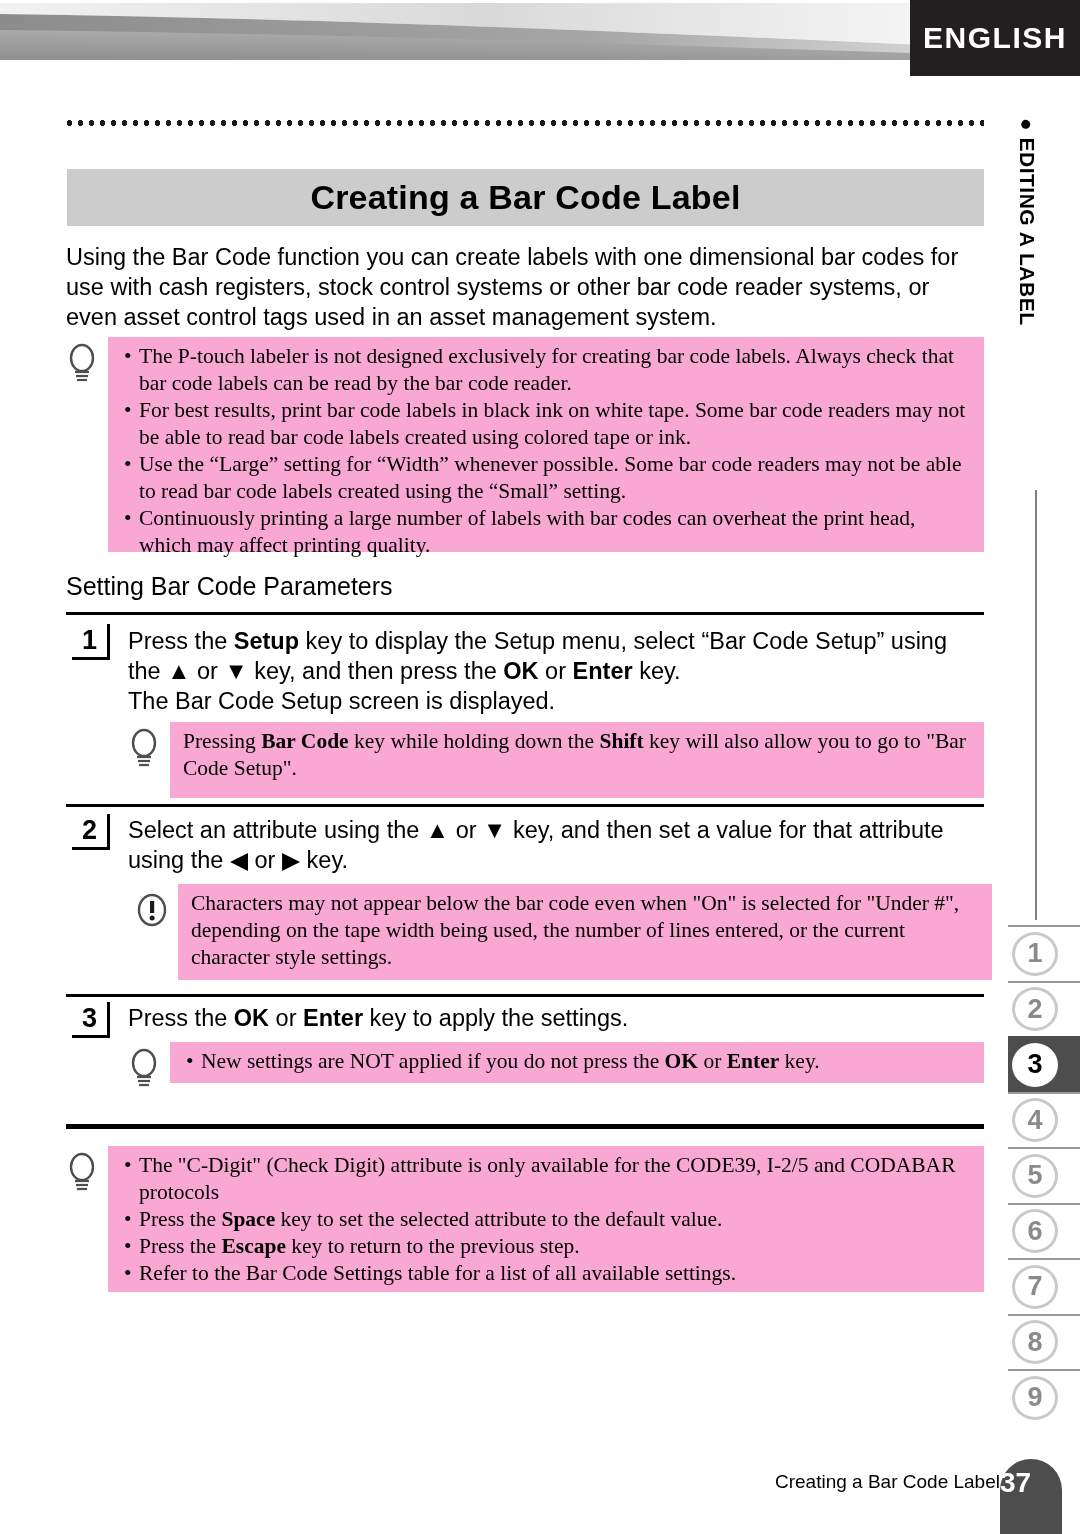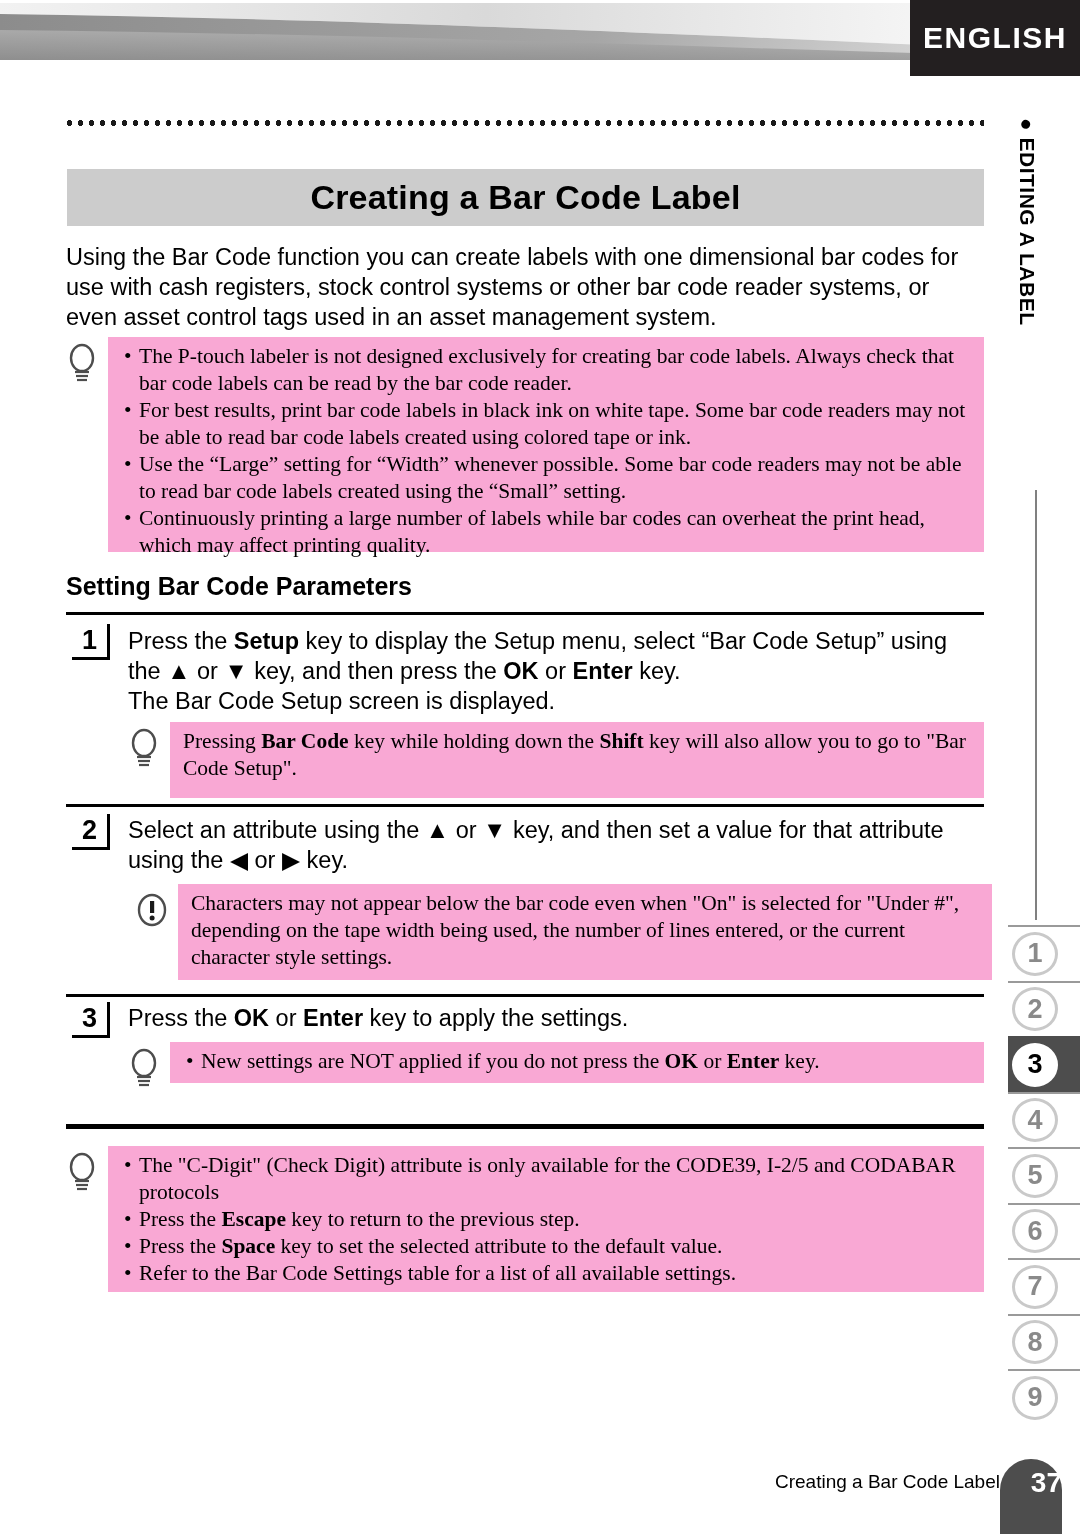--- a/index.html
+++ b/index.html
@@ -147,21 +147,21 @@
   .note .inner {
     padding: 6px 12px 7px 13px;
   }
   .bold { font-weight: bold; }
 
   
   .section-head {
     position: absolute;
     left: 66px; top: 572px;
     font-size: 25px;
-    font-weight: bold;
+    font-weight: normal;
     font-family: "Liberation Sans", sans-serif;
   }
   .rule-thin {
     position: absolute;
     background: #000;
     height: 3px;
   }
   .rule-thick {
     position: absolute;
     background: #000;
@@ -247,21 +247,21 @@
     width: 62px;
     height: 75px;
     background: #4d4d4d;
     border-radius: 31px 31px 0 0;
     color: #fff;
     font-size: 28px;
     font-weight: bold;
     font-family: "Liberation Sans", sans-serif;
     display: flex;
     align-items: flex-start;
-    justify-content: flex-end;
+    justify-content: flex-start;
     padding-top: 8px;
     box-sizing: border-box;
   }
 </style>
 </head>
 <body>
 
 <div class="banner">
   <svg viewBox="0 0 1080 72" preserveAspectRatio="none">
     <defs>
@@ -314,21 +314,21 @@
       <line x1="11" y1="29" x2="25" y2="29" stroke="#4d4d4d" stroke-width="2.2"></line>
       <line x1="12" y1="33" x2="24" y2="33" stroke="#4d4d4d" stroke-width="2.2"></line>
       <line x1="13" y1="37" x2="23" y2="37" stroke="#4d4d4d" stroke-width="2.2"></line>
     </svg>
   </div>
   <div class="inner">
     <ul>
       <li>The P-touch labeler is not designed exclusively for creating bar code labels. Always check that bar code labels can be read by the bar code reader.</li>
       <li>For best results, print bar code labels in black ink on white tape. Some bar code readers may not be able to read bar code labels created using colored tape or ink.</li>
       <li>Use the “Large” setting for “Width” whenever possible. Some bar code readers may not be able to read bar code labels created using the “Small” setting.</li>
-      <li>Continuously printing a large number of labels while bar codes can overheat the print head, which may affect printing quality.</li>
+      <li>Continuously printing a large number of labels with bar codes can overheat the print head, which may affect printing quality.</li>
     </ul>
   </div>
 </div>
 
 <div class="section-head">Setting Bar Code Parameters</div>
 <div class="rule-thin" style="left:66px; top:612px; width:918px;"></div>
 
 <div class="step-num" style="left:72px; top:624px;">
   <span>1</span>
 </div>
@@ -405,22 +405,22 @@
     <svg viewBox="0 0 36 40" width="36" height="40">
       <ellipse cx="18" cy="15" rx="11" ry="13" fill="#fff" stroke="#4d4d4d" stroke-width="2.4"></ellipse>
       <line x1="11" y1="29" x2="25" y2="29" stroke="#4d4d4d" stroke-width="2.2"></line>
       <line x1="12" y1="33" x2="24" y2="33" stroke="#4d4d4d" stroke-width="2.2"></line>
       <line x1="13" y1="37" x2="23" y2="37" stroke="#4d4d4d" stroke-width="2.2"></line>
     </svg>
   </div>
   <div class="inner">
     <ul>
       <li>The "C-Digit" (Check Digit) attribute is only available for the CODE39, I-2/5 and CODABAR protocols</li>
+      <li><span>Press the </span><span class="bold">Space</span><span> key to set the selected attribute to the default value.</span></li>
       <li><span>Press the </span><span class="bold">Escape</span><span> key to return to the previous step.</span></li>
-      <li><span>Press the </span><span class="bold">Space</span><span> key to set the selected attribute to the default value.</span></li>
       <li>Refer to the Bar Code Settings table for a list of all available settings.</li>
     </ul>
   </div>
 </div>
 
 <div class="tabs">
   <div class="tab">
       <div class="circle">1</div>
     </div>
   <div class="tab">

